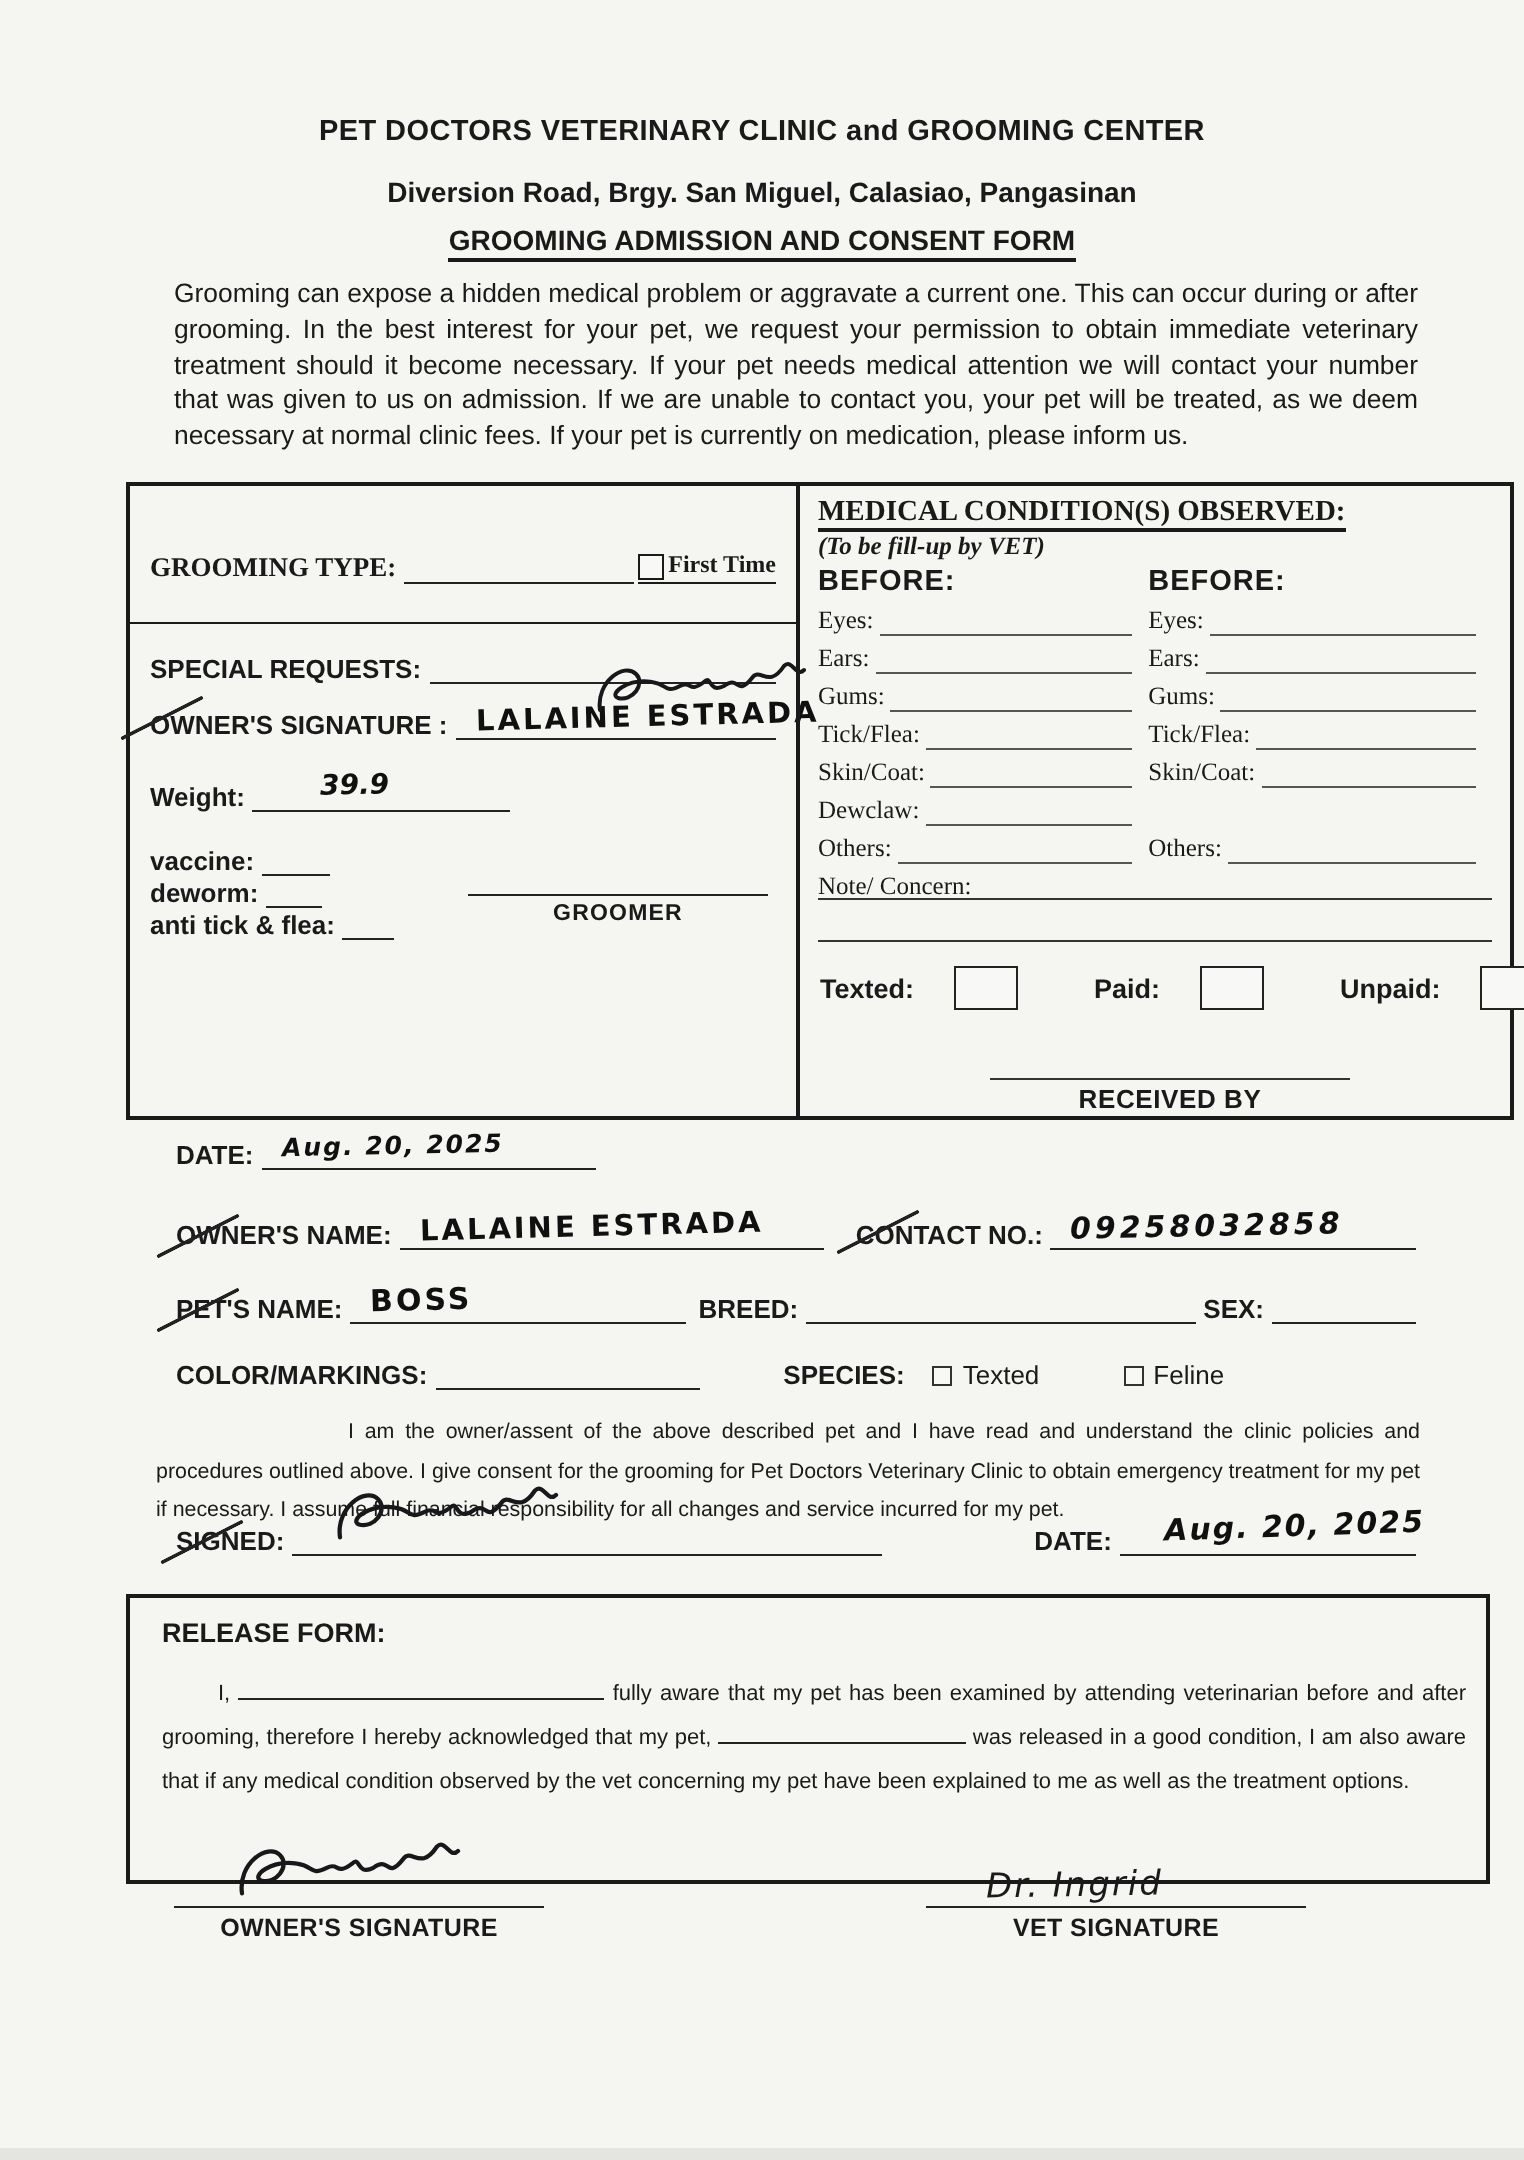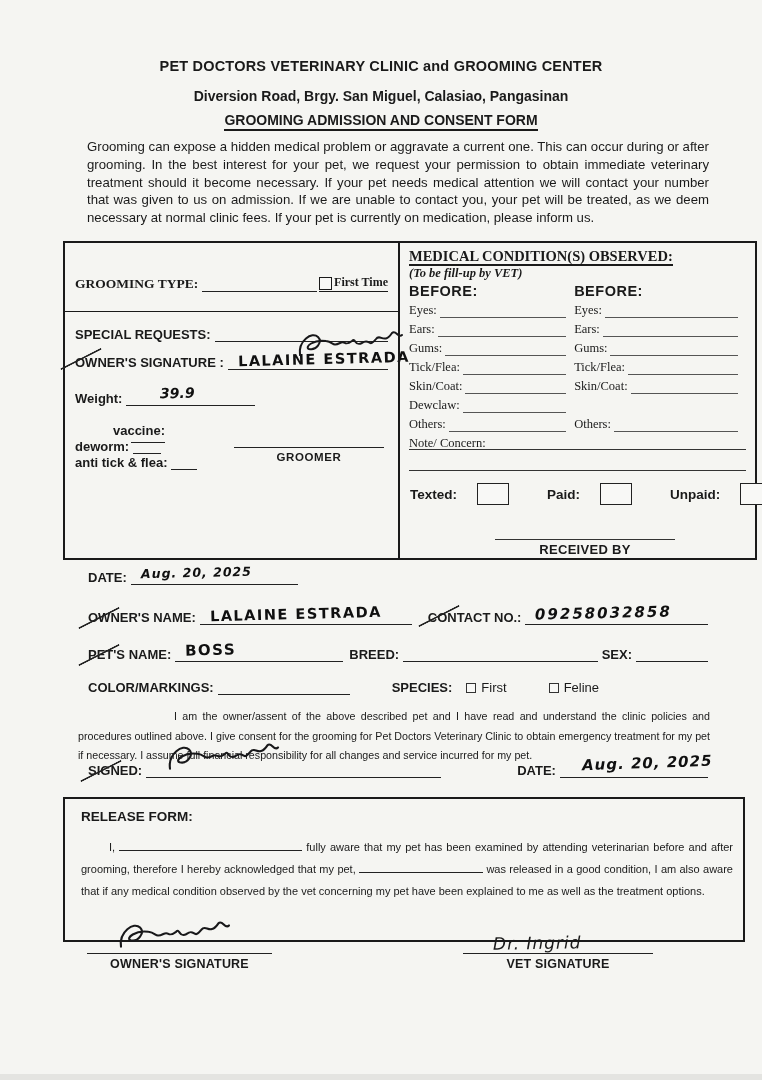--- a/index.html
+++ b/index.html
@@ -167,21 +167,21 @@
           <path d="M4 28 C2 14, 16 4, 22 10 C27 15, 20 24, 13 22 C8 20, 18 12, 30 14 C38 15, 36 20, 44 16 C50 13, 48 20, 56 14 C60 10, 58 20, 66 16 C74 10, 72 22, 80 12 C84 6, 88 18, 96 6 C100 2, 102 12, 106 8"></path>
         </svg>
       </span>
     </div>
     <div class="lb-row frow wt-row" style="width:180px;">
       <span class="lbl">Weight:</span>
       <span class="fill">
         <span class="hand hand-weight">39.9</span>
       </span>
     </div>
-    <div class="lb-row frow vc-row" style="width:90px;flex-direction:column;">
+    <div class="lb-row frow vc-row" style="width:90px;">
       <span class="lbl">vaccine:</span>
       <span class="fill short-fill"></span>
     </div>
     <div class="lb-row frow dw-row">
       <span class="lbl">deworm:</span>
       <span class="fill short-fill" style="width:28px;"></span>
     </div>
     <div class="lb-row frow at-row">
       <span class="lbl">anti tick &amp; flea:</span>
       <span class="fill short-fill" style="width:26px;"></span>
@@ -304,21 +304,21 @@
     <span class="fill fixed" style="width:72px;"></span>
   </div>
 
   <div class="abs detail-row frow color-row">
     <span class="lbl">COLOR/MARKINGS:</span>
     <span class="fill fixed" style="width:132px;"></span>
     <span class="lbl" style="margin-left:42px;">SPECIES:</span>
     <span class="species-group">
       <span class="species-opt">
         <span class="checkbox-xs"></span>
-        <span>First</span>
+        <span>Texted</span>
       </span>
       <span class="species-opt">
         <span class="checkbox-xs"></span>
         <span>Feline</span>
       </span>
     </span>
   </div>
 
   <div class="abs consent">I am the owner/assent of the above described pet and I have read and understand the clinic policies and procedures outlined above. I give consent for the grooming for Pet Doctors Veterinary Clinic to obtain emergency treatment for my pet if necessary. I assume full financial responsibility for all changes and service incurred for my pet.</div>
 

